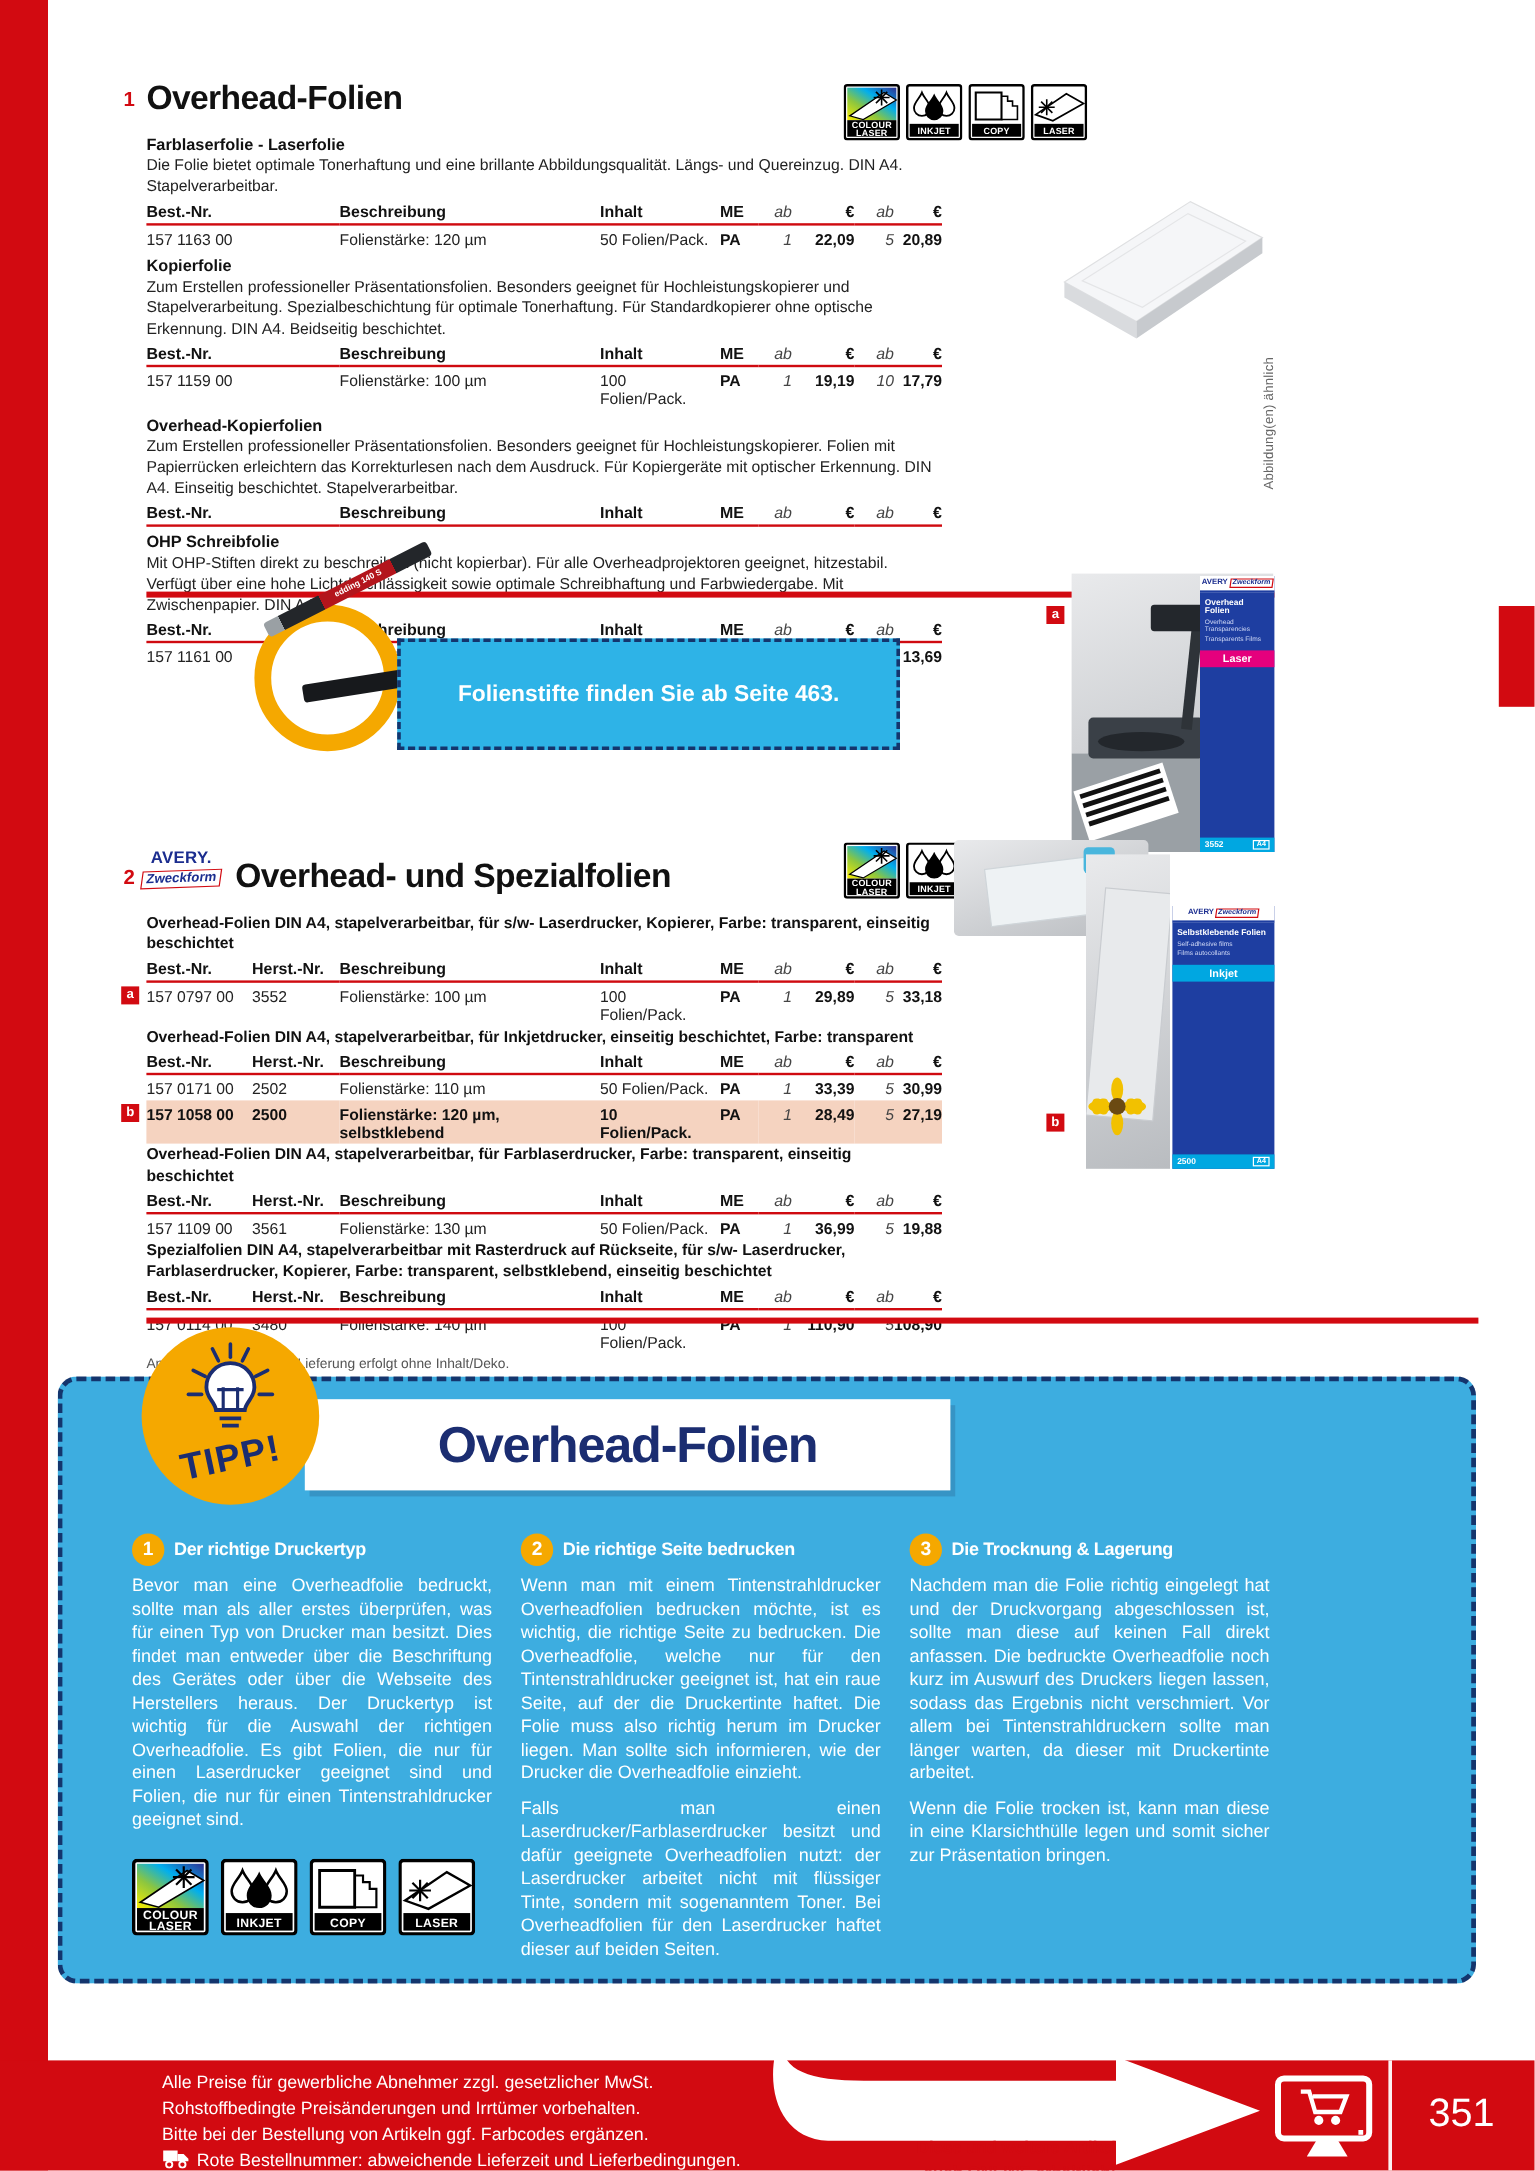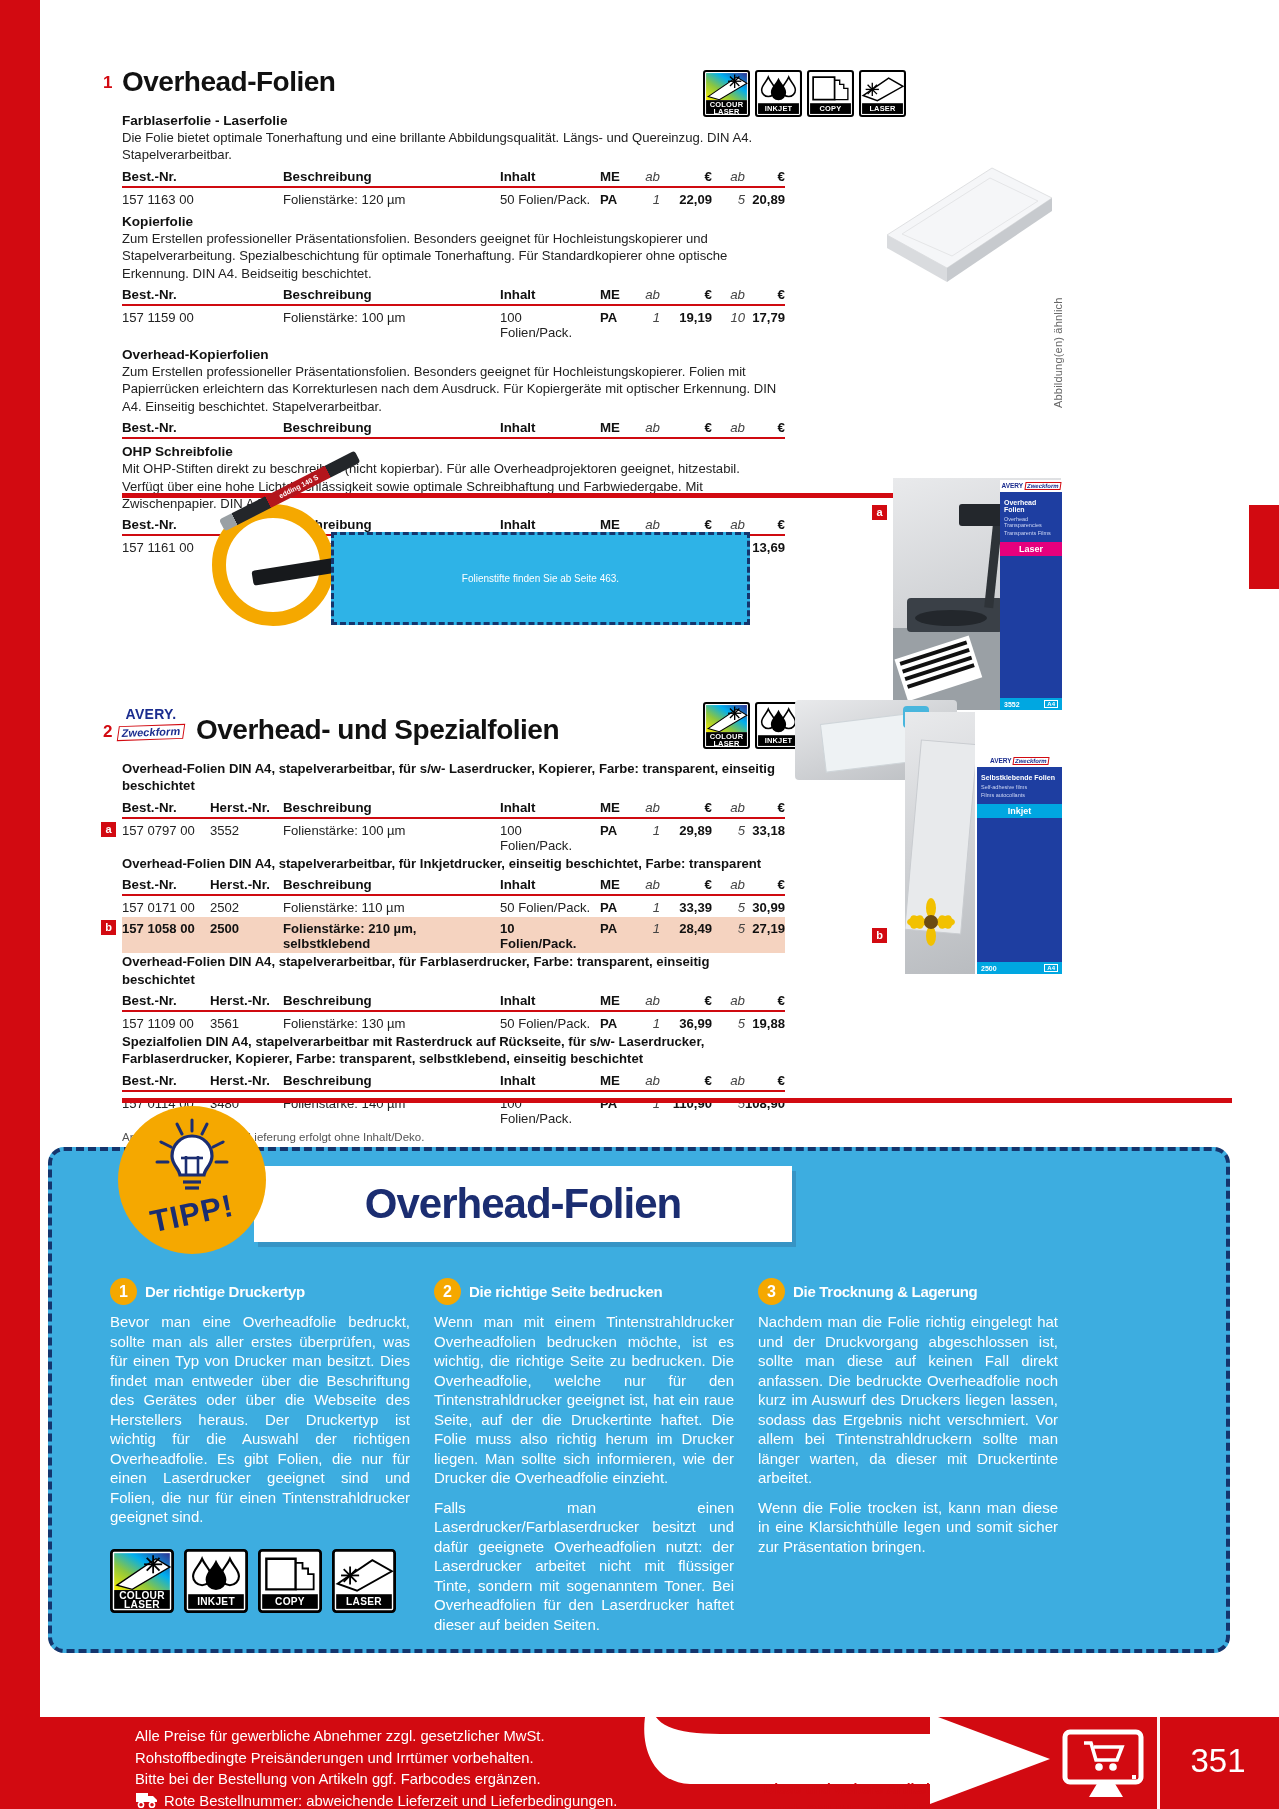--- a/index.html
+++ b/index.html
@@ -30,21 +30,21 @@
   .t td.inh{padding-right:7px;}
   .t th.inh{text-align:left;padding-right:0;}
   .t td.mk{position:relative;}
   .marker{display:inline-block;width:15px;height:15px;background:#d20a11;color:#fff;font-size:11px;font-weight:bold;text-align:center;line-height:15px;}
   .marker.inrow{position:absolute;left:-21px;top:3px;}
   tr.hl td{background:#f5d3c0;font-weight:bold;color:#111;}
   .endrule{height:5px;background:#d20a11;}
   .note{font-size:11.5px;color:#555;margin-top:3px;}
   
   .banner{left:331px;top:532px;width:413px;height:87px;background:#2eb3e7;border:3px dashed #14356d;display:flex;align-items:center;justify-content:center;}
-  .banner span{color:#fff;font-weight:normal;font-size:10px;}
+  .banner span{color:#fff;font-weight:bold;font-size:19px;}
   .ring{left:212px;top:504px;width:94px;height:94px;border:14px solid #f5a800;border-radius:50%;background:#fff;}
   .penbody{left:222px;top:519px;width:152px;height:13px;transform:rotate(-27deg);transform-origin:left center;border-radius:3px;background:linear-gradient(90deg,#9aa0a4 0 14px,#23262a 14px 34%,#b3151c 34% 78%,#23262a 78%);display:flex;align-items:center;justify-content:center;}
   .penbody span{color:#fff;font-size:7px;font-weight:bold;transform:translateX(10px);}
   .pencap{left:252px;top:563px;width:100px;height:15px;background:#17191c;border-radius:3px;transform:rotate(-9deg);}
   
   .avery{width:66px;text-align:center;color:#1b2d8f;}
   .avery .a1{font-size:14px;font-weight:bold;letter-spacing:.3px;display:block;}
   .avery .a2{font-size:11px;font-weight:bold;display:inline-block;border:1.6px solid #d20a11;padding:0 3px 1px;transform:skewX(-10deg) rotate(-2deg);}
   
   .photo{background:linear-gradient(160deg,#e9eaec,#b9bcc0);}
@@ -415,21 +415,21 @@
             <td class="inh">50 Folien/Pack.</td>
             <td class="b">PA</td>
             <td class="i r">1</td>
             <td class="r b">33,39</td>
             <td class="i r">5</td>
             <td class="r b">30,99</td>
       </tr>
       <tr class="hl">
         <td class="mk"><span class="marker inrow">b</span><span>157 1058 00</span></td>
             <td>2500</td>
-            <td>Folienstärke: 210 µm, selbstklebend</td>
+            <td>Folienstärke: 120 µm, selbstklebend</td>
             <td class="inh">10 Folien/Pack.</td>
             <td class="b">PA</td>
             <td class="i r">1</td>
             <td class="r b">28,49</td>
             <td class="i r">5</td>
             <td class="r b">27,19</td>
       </tr>
     </tbody>
       </table>
 

